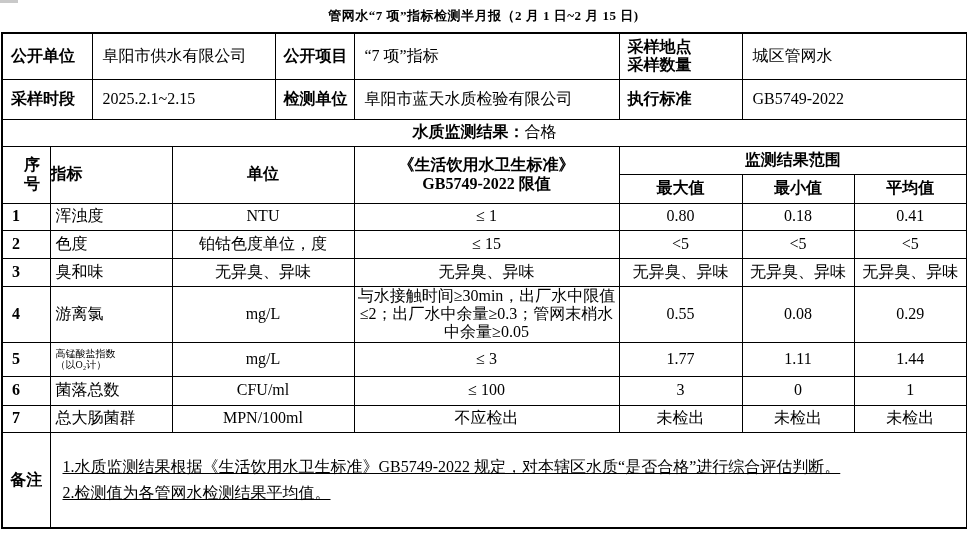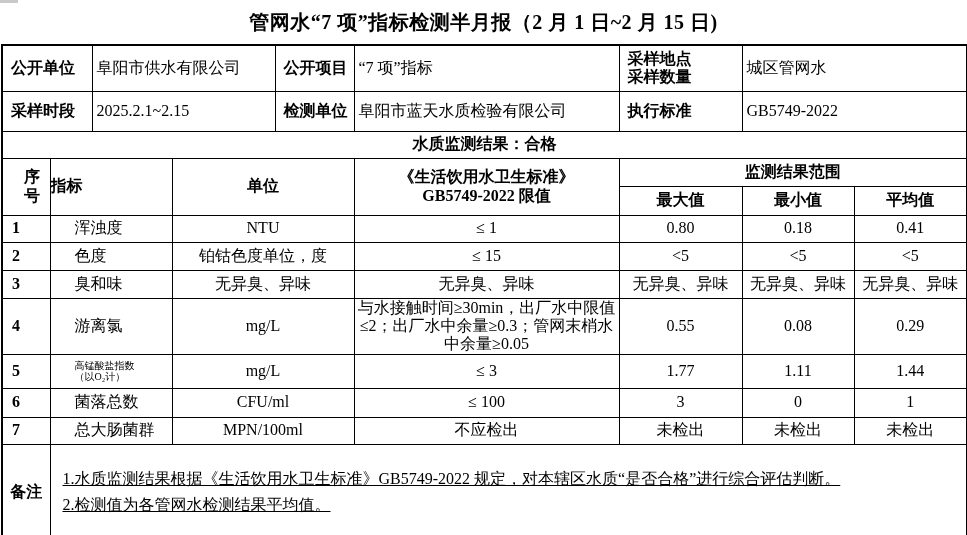--- a/index.html
+++ b/index.html
@@ -9,48 +9,48 @@
     font-family: "Liberation Serif", "DejaVu Serif", serif;
     color: #000;
     position: relative;
     overflow: hidden;
   }
   .chip {
     position: absolute; left: 0; top: 0;
     width: 18px; height: 3px; background: #c9c9c9;
   }
   .title {
-    height: 44px;
+    height: 32px;
     display: flex; align-items: center; justify-content: center;
-    font-size: 20px; font-weight: bold;
+    font-size: 13px; font-weight: bold;
     letter-spacing: 0.5px;
   }
   table.doc {
     border-collapse: collapse;
     table-layout: fixed;
     width: 965px;
     margin-left: 1px;
     border: 2px solid #000;
   }
   table.doc td {
     border: 1px solid #000;
     vertical-align: middle;
     font-size: 16px;
     overflow: hidden;
     line-height: 1.15;
   }
   td.lbl { font-weight: bold; padding-left: 8px; }
-  td.val { padding-left: 4px; }
+  td.val { padding-left: 10px; }
   td.ctr { text-align: center; }
   .b { font-weight: bold; }
   .pre { white-space: pre-line; line-height: 1.35; }
   td.seq { font-weight: bold; padding-left: 9px; }
-  td.ind { padding-left: 24px; white-space: pre-line; line-height: 1.15; }
+  td.ind { padding-left: 5px; white-space: pre-line; line-height: 1.15; }
   td.small { font-size: 14px; line-height: 1.15; padding: 0 2px; }
-  .banner-val { font-weight: bold; }
+  .banner-val { font-weight: normal; }
   td.notes-cell { padding: 6px 12px; vertical-align: middle; }
   .note-line { max-width: 845px; line-height: 1.65; text-decoration: underline; }
 </style>
 </head>
 <body>
 
 <div class="chip"></div>
 
 <div class="title">管网水“7 项”指标检测半月报（2 月 1 日~2 月 15 日)</div>
 

